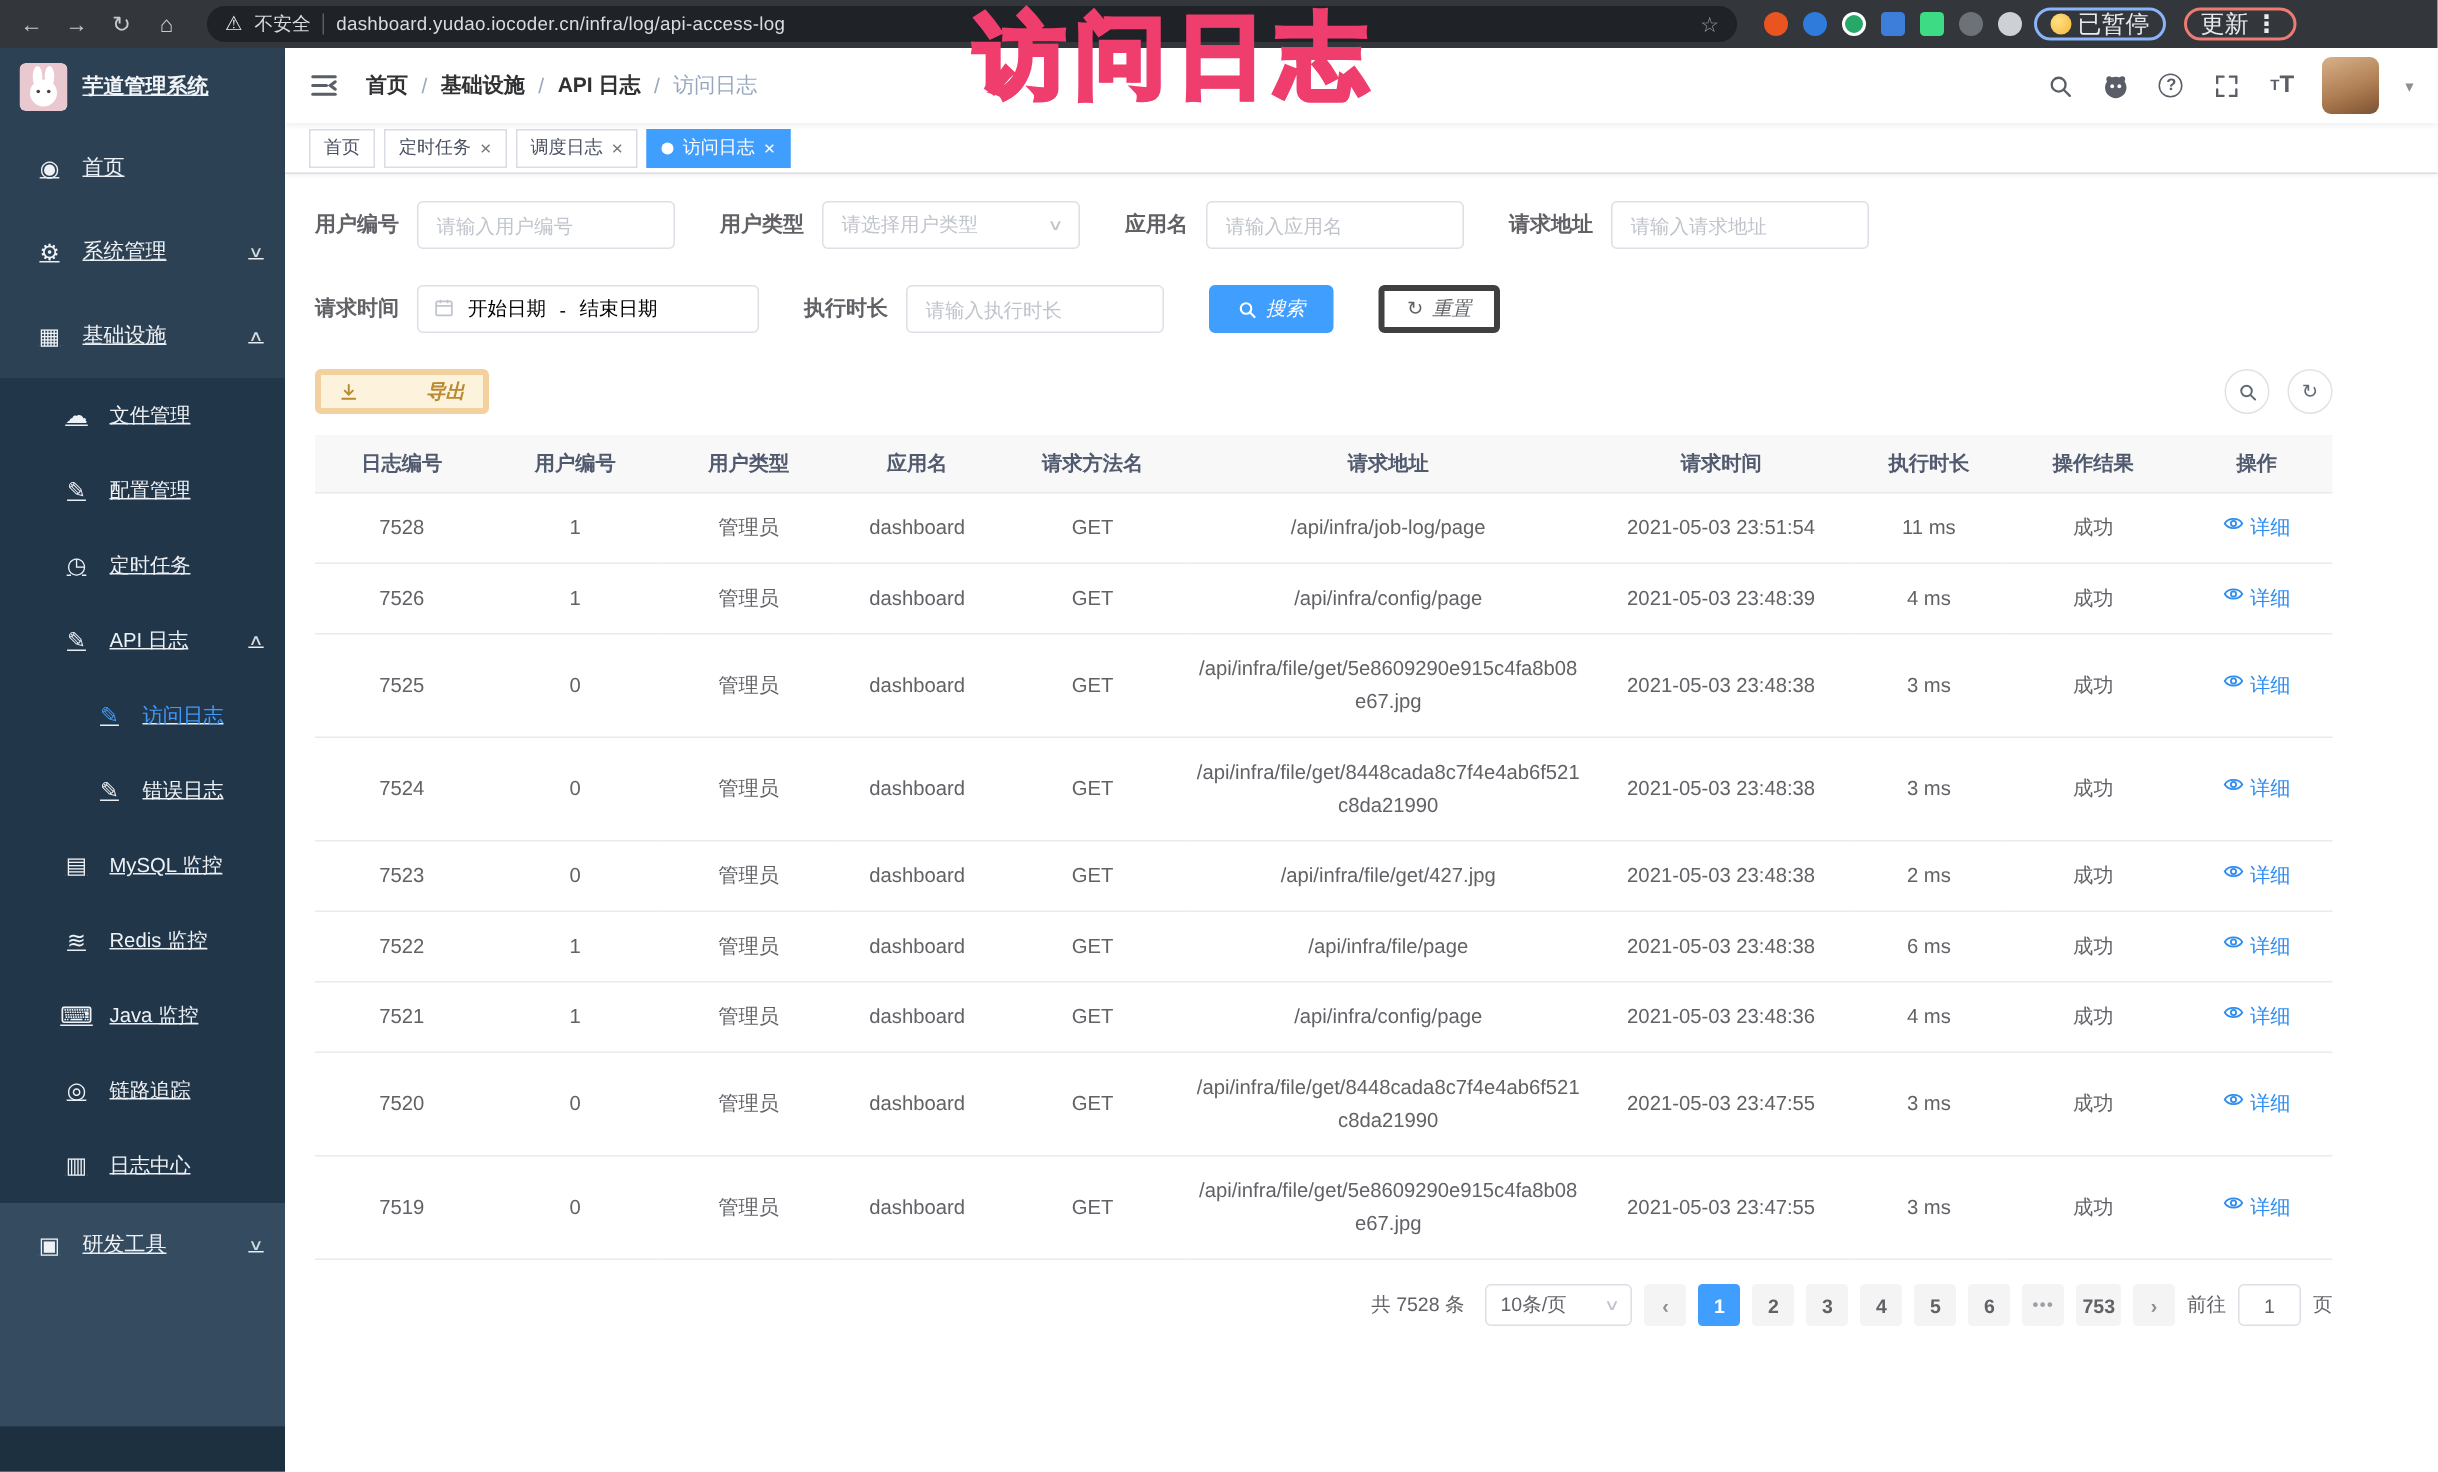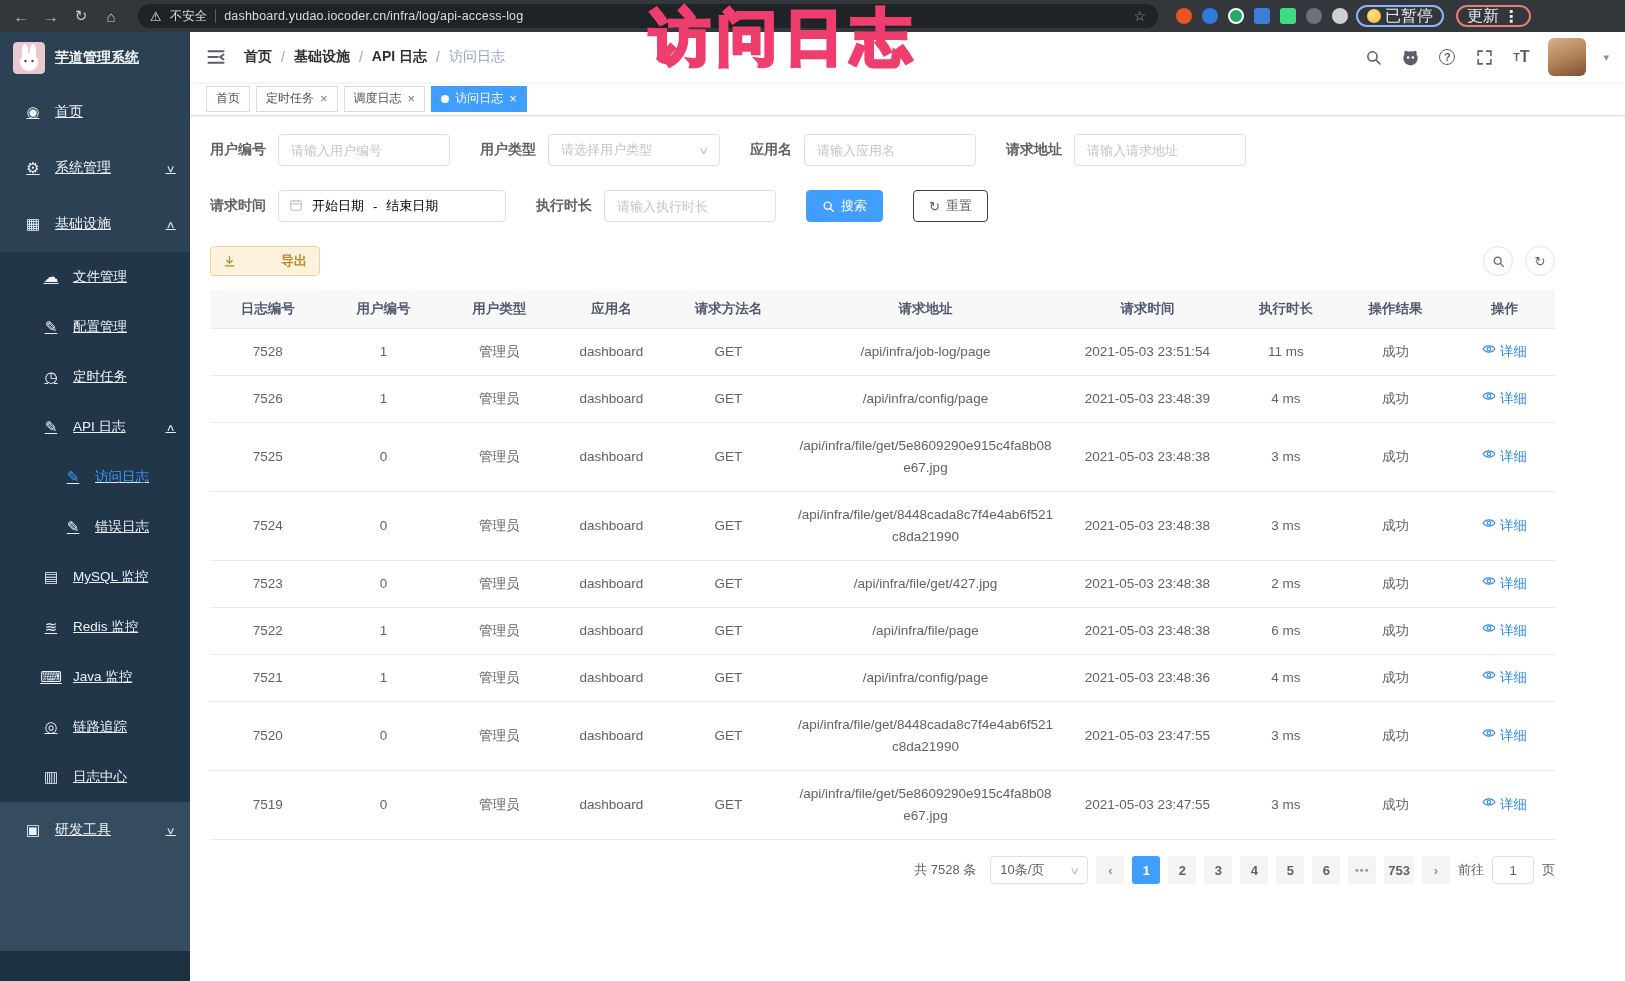--- a/index.html
+++ b/index.html
@@ -78,21 +78,21 @@
   .f-item { display:flex; align-items:center; }
   .f-label { font-weight:700; color:#606266; font-size:14px; margin-right:12px; white-space:nowrap; }
   .f-input, .f-select { width:172px; height:32px; border:1px solid #dcdfe6; border-radius:4px; padding:0 12px;
     font-size:13px; color:#737373; background:#fff; font-family:inherit; }
   .f-input::placeholder { color:#c0c4cc; }
   .f-select { display:flex; align-items:center; justify-content:space-between; color:#c0c4cc; cursor:pointer; }
   .sel-arrow { color:#c0c4cc; font-size:10px; transform:scaleX(1.5); }
   .f-daterange { width:228px; height:32px; border:1px solid #dcdfe6; border-radius:4px; display:flex; align-items:center;
     gap:9px; padding:0 10px; color:#000000; font-size:13px; }
   .btn { height:32px; border-radius:4px; font-size:13px; display:inline-flex; align-items:center; gap:6px;
-    padding:0 15px; cursor:pointer; font-family:inherit; border:1px solid #404040; background:#fff; color:#606266; }
+    padding:0 15px; cursor:pointer; font-family:inherit; border:4px solid #404040; background:#fff; color:#606266;font-style:italic; }
   .btn-primary { background:#409eff; border-color:#409eff; color:#fff; }
   .btn-warning { background:#fdf3dc; border-color:#f3d19e; color:#b98a2f; height:30px; padding:0 12px; font-weight:600;gap:45px; }
   .toolbar-row { display:flex; align-items:center; margin:2px 0 14px; }
   .toolbar-right { margin-left:auto; display:flex; gap:12px; }
   .circle-btn { width:30px; height:30px; border-radius:50%; border:1px solid #dfe3e8; background:#fff; color:#5f6a77;
     display:flex; align-items:center; justify-content:center; cursor:pointer; font-size:13px; }
 
   table.log-table { width:100%; border-collapse:collapse; table-layout:fixed; font-size:13.5px; color:#606266; }
   .log-table th { background:#f8f8f9; color:#515a6e; font-weight:700; padding:10px 6px; border-bottom:1px solid #e8eaec; text-align:center; }
   .log-table td { padding:12px 6px; border-bottom:1px solid #e8eaec; text-align:center; word-break:break-all; line-height:22px; }

